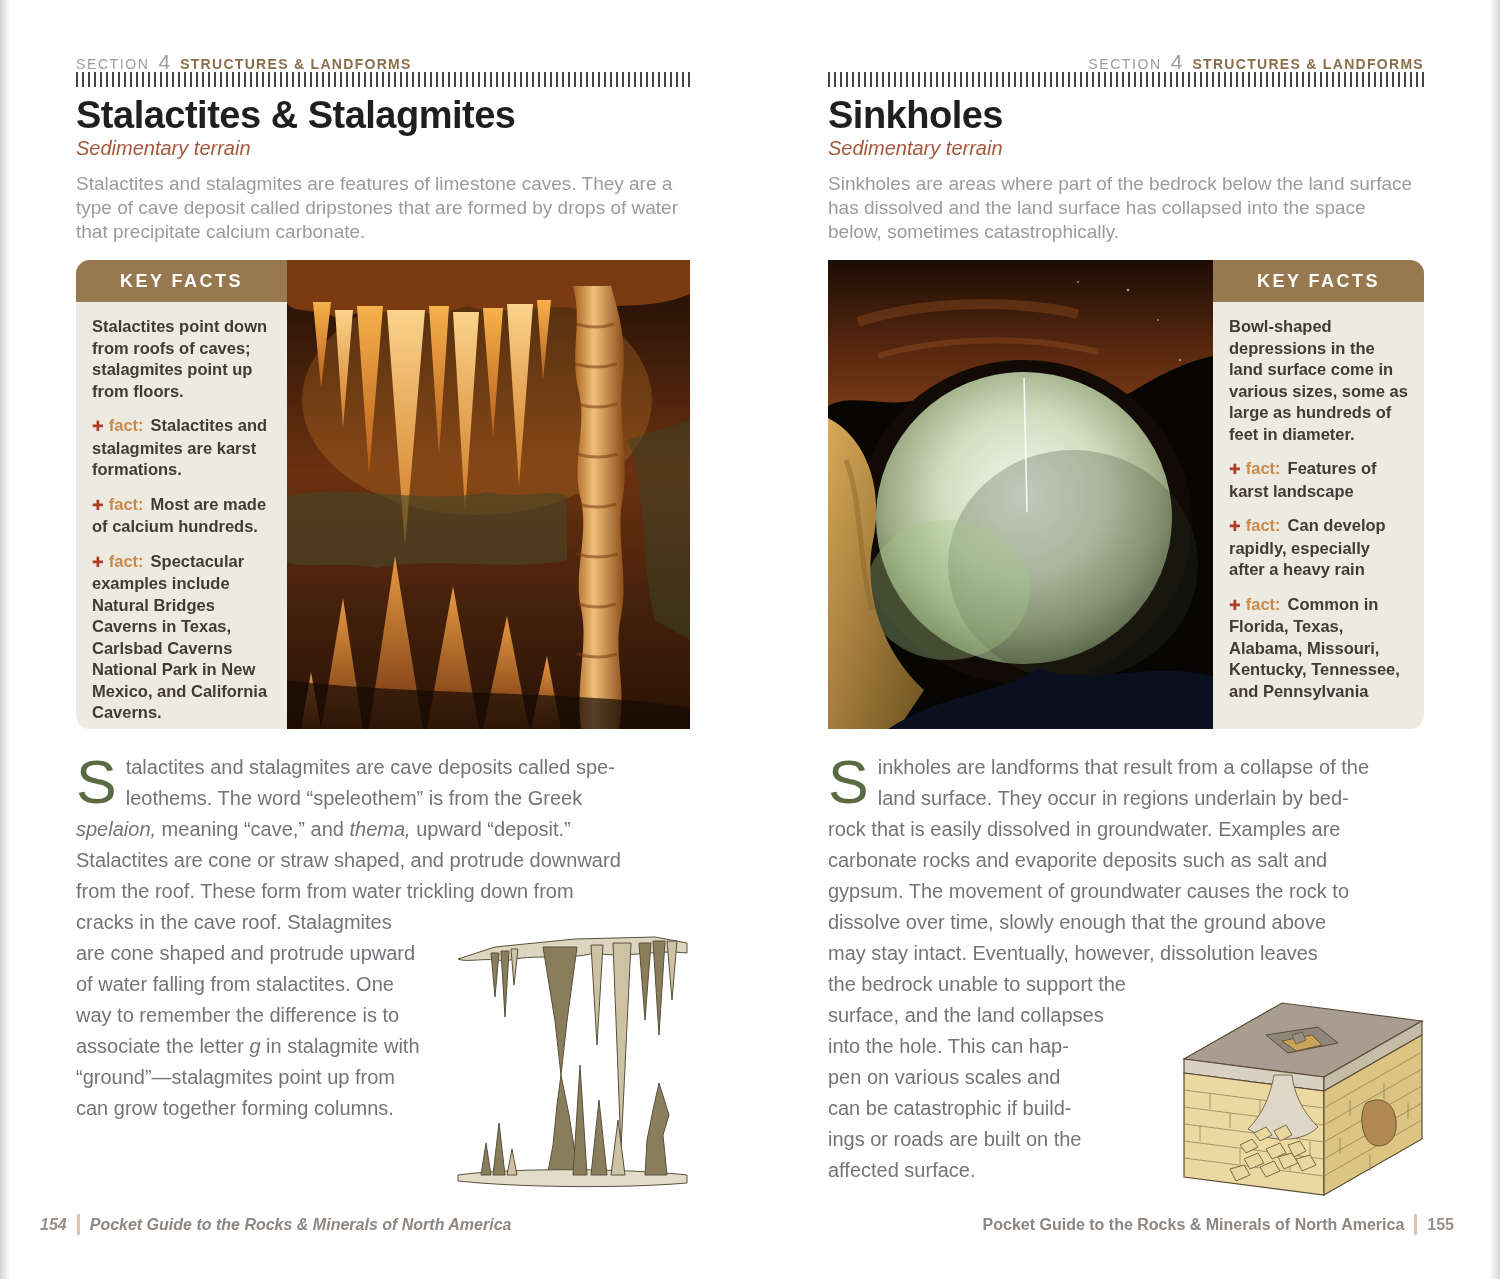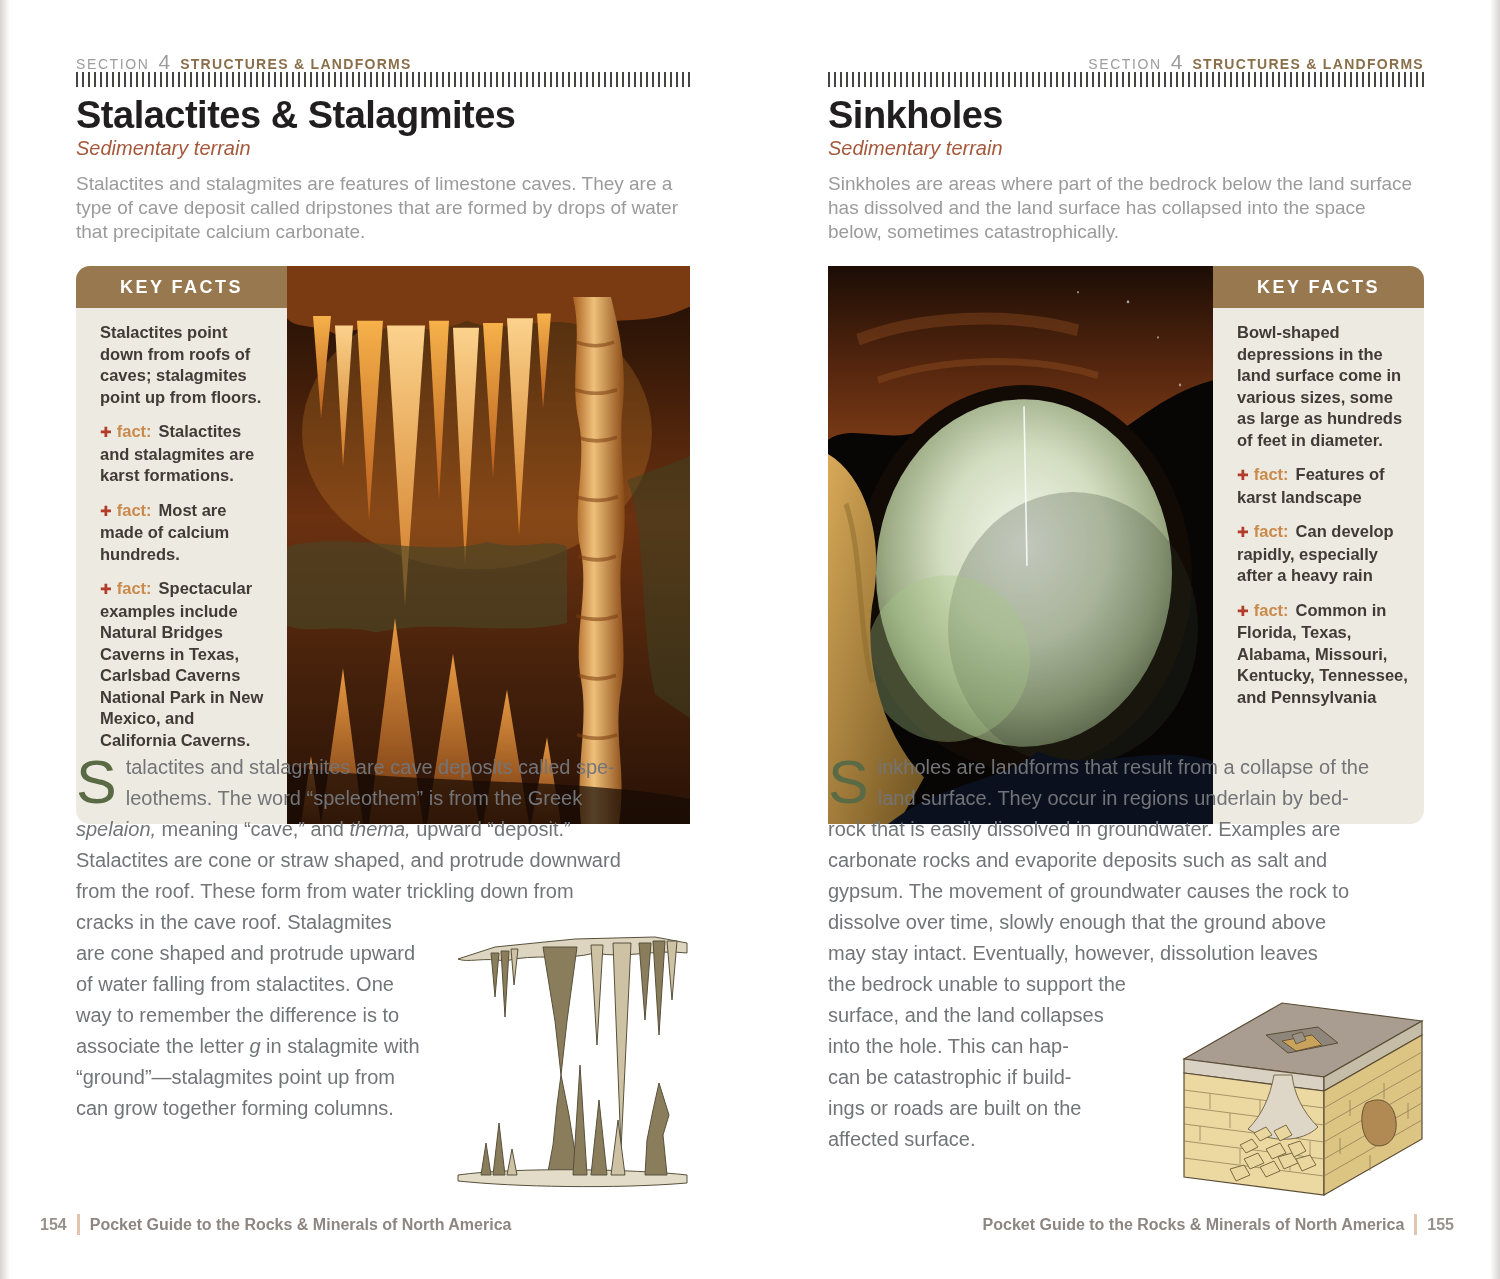--- a/index.html
+++ b/index.html
@@ -19,50 +19,50 @@
   .sec-num{color:#9c9c9c;font-size:21px;letter-spacing:1px;}
   .sec-title{color:#8a6e49;font-size:14px;font-weight:bold;letter-spacing:1.3px;}
 
   .barcode{position:absolute;top:72px;left:0;width:100%;height:15px;
     background:repeating-linear-gradient(to right,#474543 0 2px,transparent 2px 6px);}
 
   .title{position:absolute;top:94px;left:0;font-size:38px;font-weight:bold;color:#211e1f;letter-spacing:-0.5px;}
   .subtitle{position:absolute;top:137px;left:0;font-size:20px;font-style:italic;color:#a5583b;}
   .intro{position:absolute;top:172px;left:0;width:100%;font-size:19px;line-height:24px;color:#9b9b9c;}
 
-  .panel{position:absolute;top:266px;left:0;width:100%;height:558px;}
+  .panel{position:absolute;top:260px;left:0;width:100%;height:469px;}
   .kf-box{position:absolute;top:0;height:100%;width:211px;background:#edeae2;}
   .col.left  .kf-box{left:0;border-radius:14px 0 0 14px;}
   .col.right .kf-box{right:0;border-radius:0 14px 14px 0;}
   .kf-head{height:42px;background:#97784f;color:#ffffff;display:flex;align-items:center;justify-content:center;
            font-weight:bold;font-size:18px;letter-spacing:2.5px;}
   .col.left  .kf-head{border-radius:14px 0 0 0;}
   .col.right .kf-head{border-radius:0 14px 0 0;}
-  .kf-body{padding:14px 15px 0 24px;font-size:16.5px;line-height:21.5px;color:#403b35;font-weight:bold;}
+  .kf-body{padding:14px 15px 0 16px;font-size:16.5px;line-height:21.5px;color:#403b35;font-weight:bold;}
   .kf-body p{margin:0 0 13px 0;}
   .plus{color:#b23c28;font-size:14px;margin-right:5px;}
   .flabel{color:#c98a4c;margin-right:7px;}
 
   .photo{position:absolute;top:0;height:100%;overflow:hidden;}
   .col.left  .photo{left:211px;right:0;}
   .col.right .photo{left:0;width:385px;}
   .photo svg{display:block;}
 
   .bodytext{position:absolute;top:752px;left:0;width:100%;font-size:20px;line-height:31px;color:#737478;}
   .bline{height:31px;line-height:31px;white-space:nowrap;}
   .it{font-style:italic;text-align:center;}
   .dropcap{float:left;height:58px;font-size:61px;line-height:56px;color:#5a6a44;margin:2px 9px 0 0;}
 
   .illus{position:absolute;}
   .col.left  .illus{left:379px;top:925px;width:235px;height:265px;}
   .col.right .illus{left:342px;top:963px;width:262px;height:240px;}
 
   .footer{position:absolute;bottom:44px;display:flex;align-items:center;gap:10px;
           font-size:16px;font-weight:bold;color:#8d8681;}
-  .footer.fl{left:40px;}
+  .footer.fl{left:40px;font-style:italic;}
   .footer.fr{right:46px;}
   .fdiv{width:3px;height:21px;background:#e3c4ae;}
   .fnum{color:#98918b;}
 </style>
 </head>
 <body>
 
 <div class="page">
   <div class="edge l"></div>
   <div class="edge r"></div>
@@ -259,20 +259,21 @@
       <div class="bline">inkholes are landforms that result from a collapse of the</div>
       <div class="bline">land surface. They occur in regions underlain by bed-</div>
       <div class="bline">rock that is easily dissolved in groundwater. Examples are</div>
       <div class="bline">carbonate rocks and evaporite deposits such as salt and</div>
       <div class="bline">gypsum. The movement of groundwater causes the rock to</div>
       <div class="bline">dissolve over time, slowly enough that the ground above</div>
       <div class="bline">may stay intact. Eventually, however, dissolution leaves</div>
       <div class="bline">the bedrock unable to support the</div>
       <div class="bline">surface, and the land collapses</div>
       <div class="bline">into the hole. This can hap-</div>
+      <div class="bline">pen on various scales and</div>
       <div class="bline">can be catastrophic if build-</div>
       <div class="bline">ings or roads are built on the</div>
       <div class="bline">affected surface.</div>
     </div>
 
     <div class="illus">
       <svg viewBox="0 0 262 240" width="100%" height="100%">
         <g stroke="#5a4c34" stroke-width="1.2">
           <polygon points="14,96 112,40 252,58 154,114" fill="#a89d90"></polygon>
           <polygon points="14,96 154,114 154,128 14,110" fill="#d9d2c4"></polygon>

